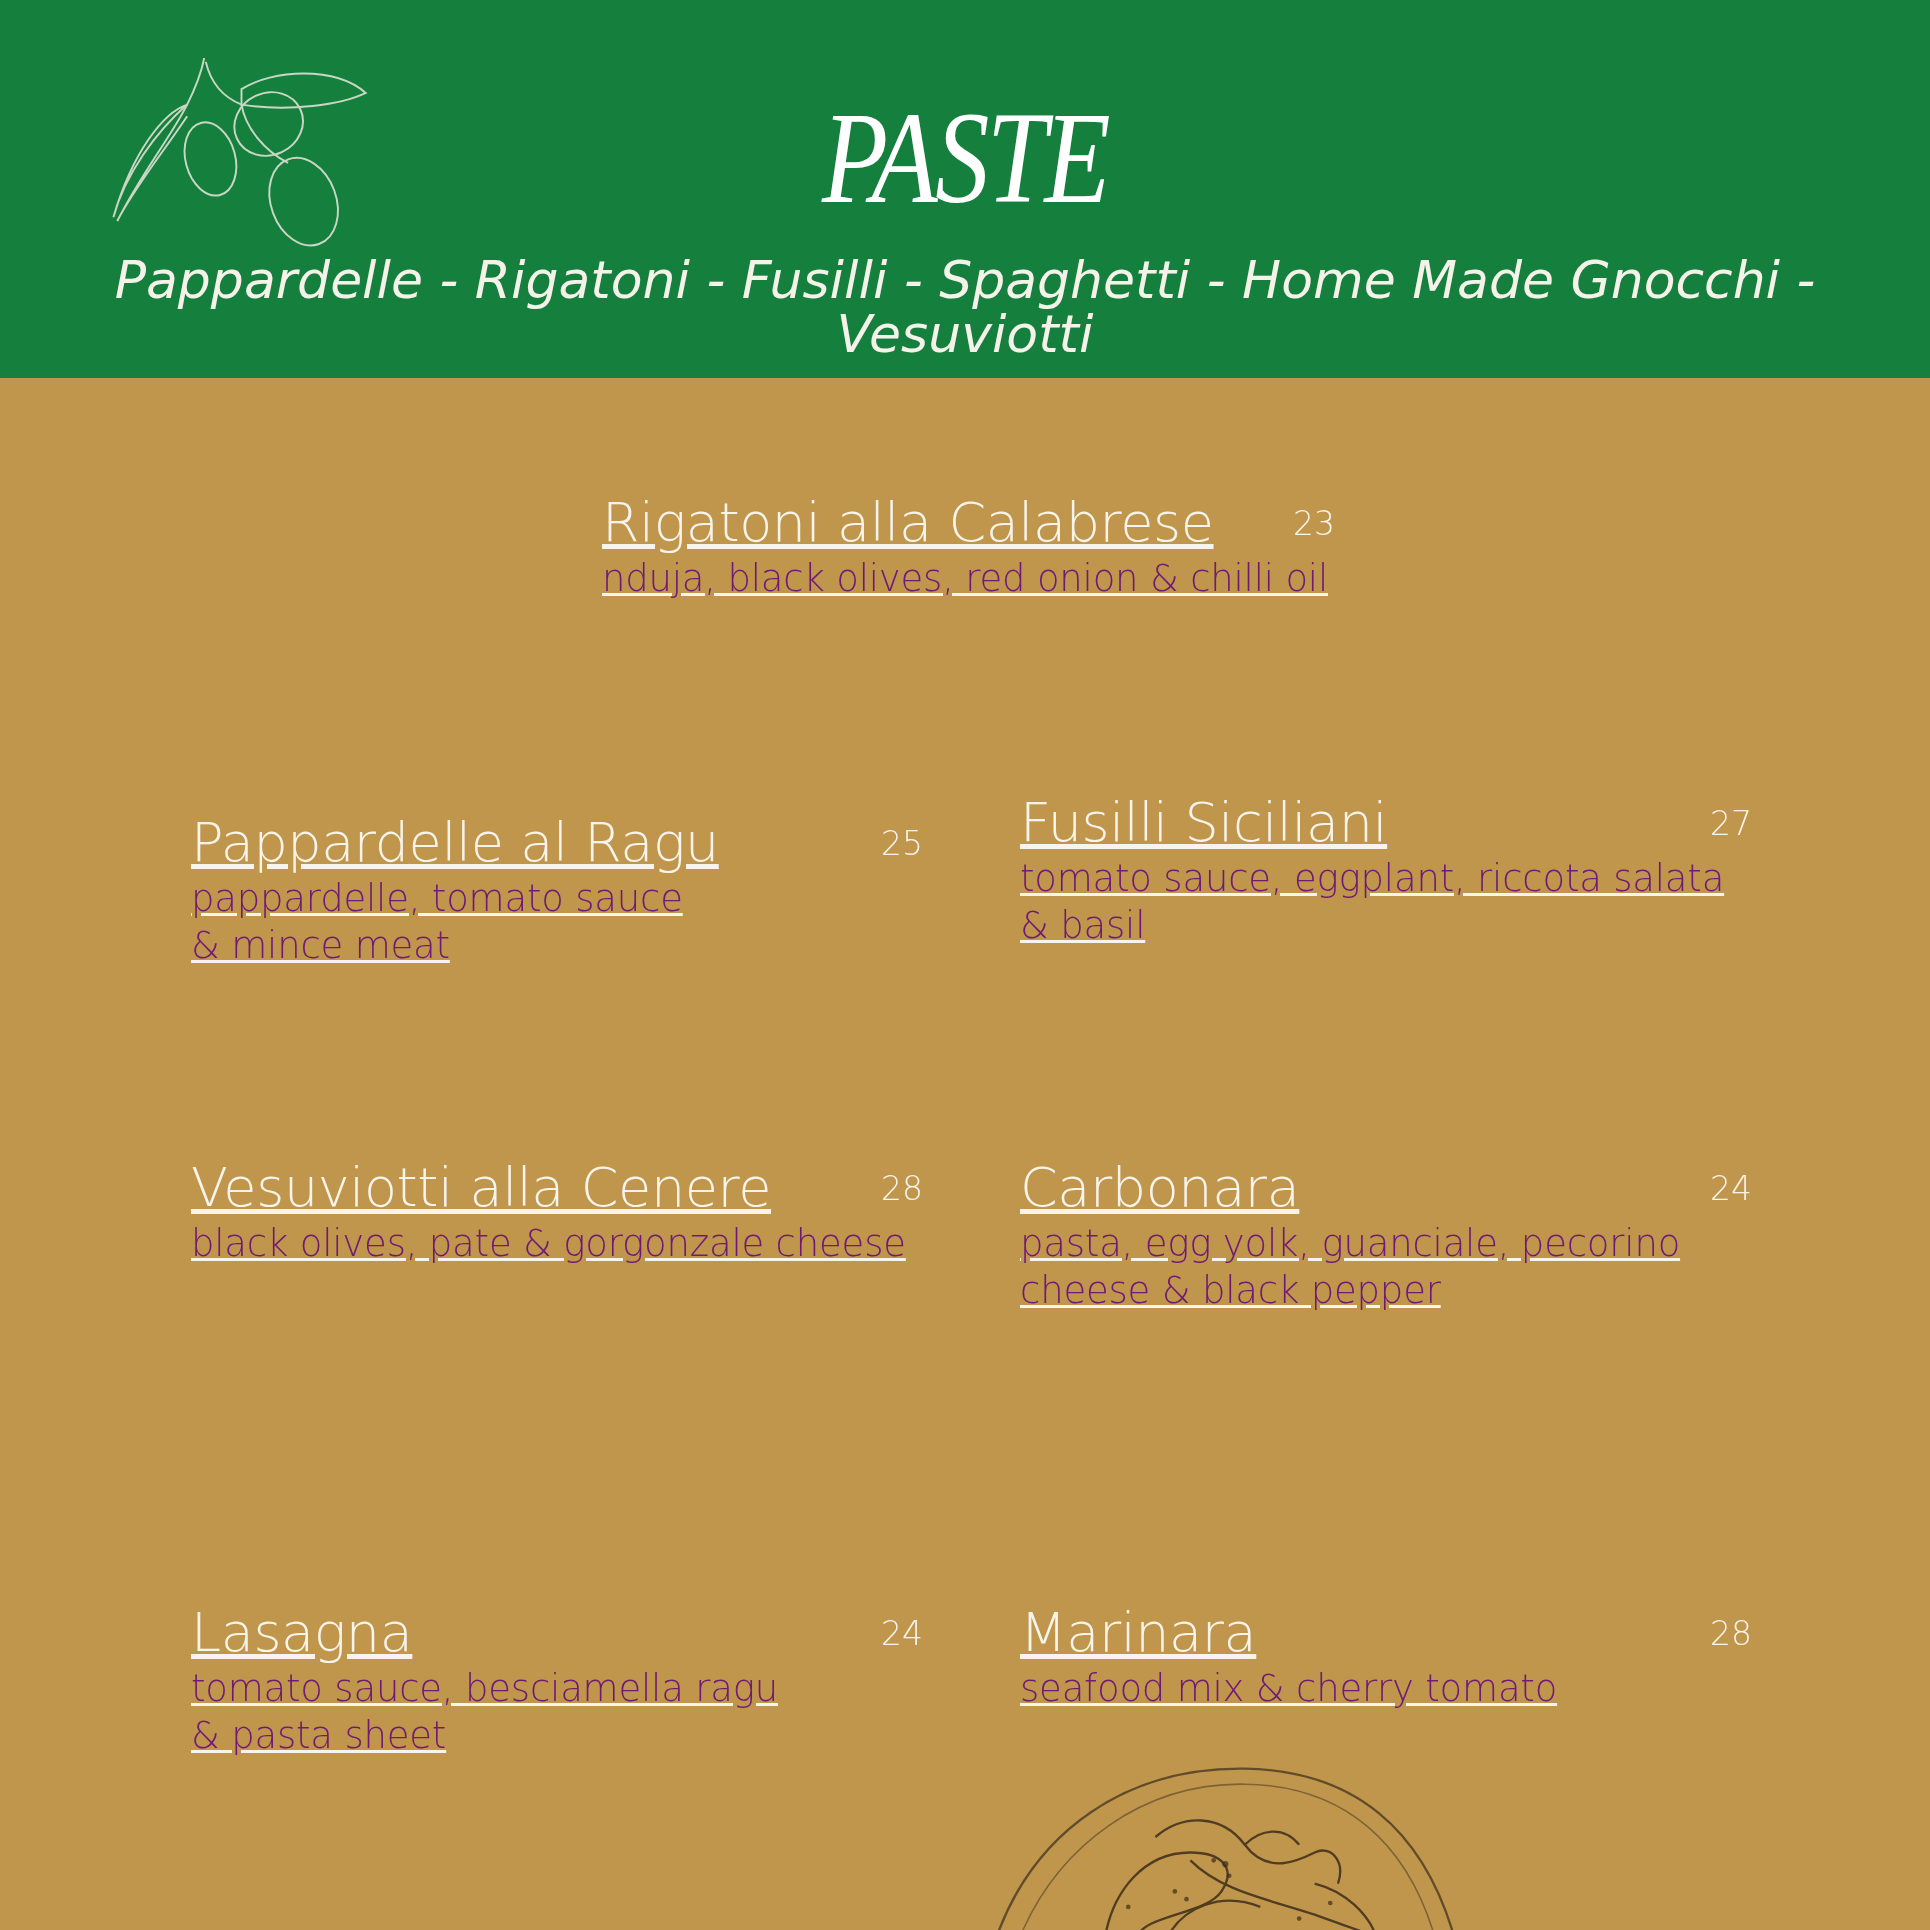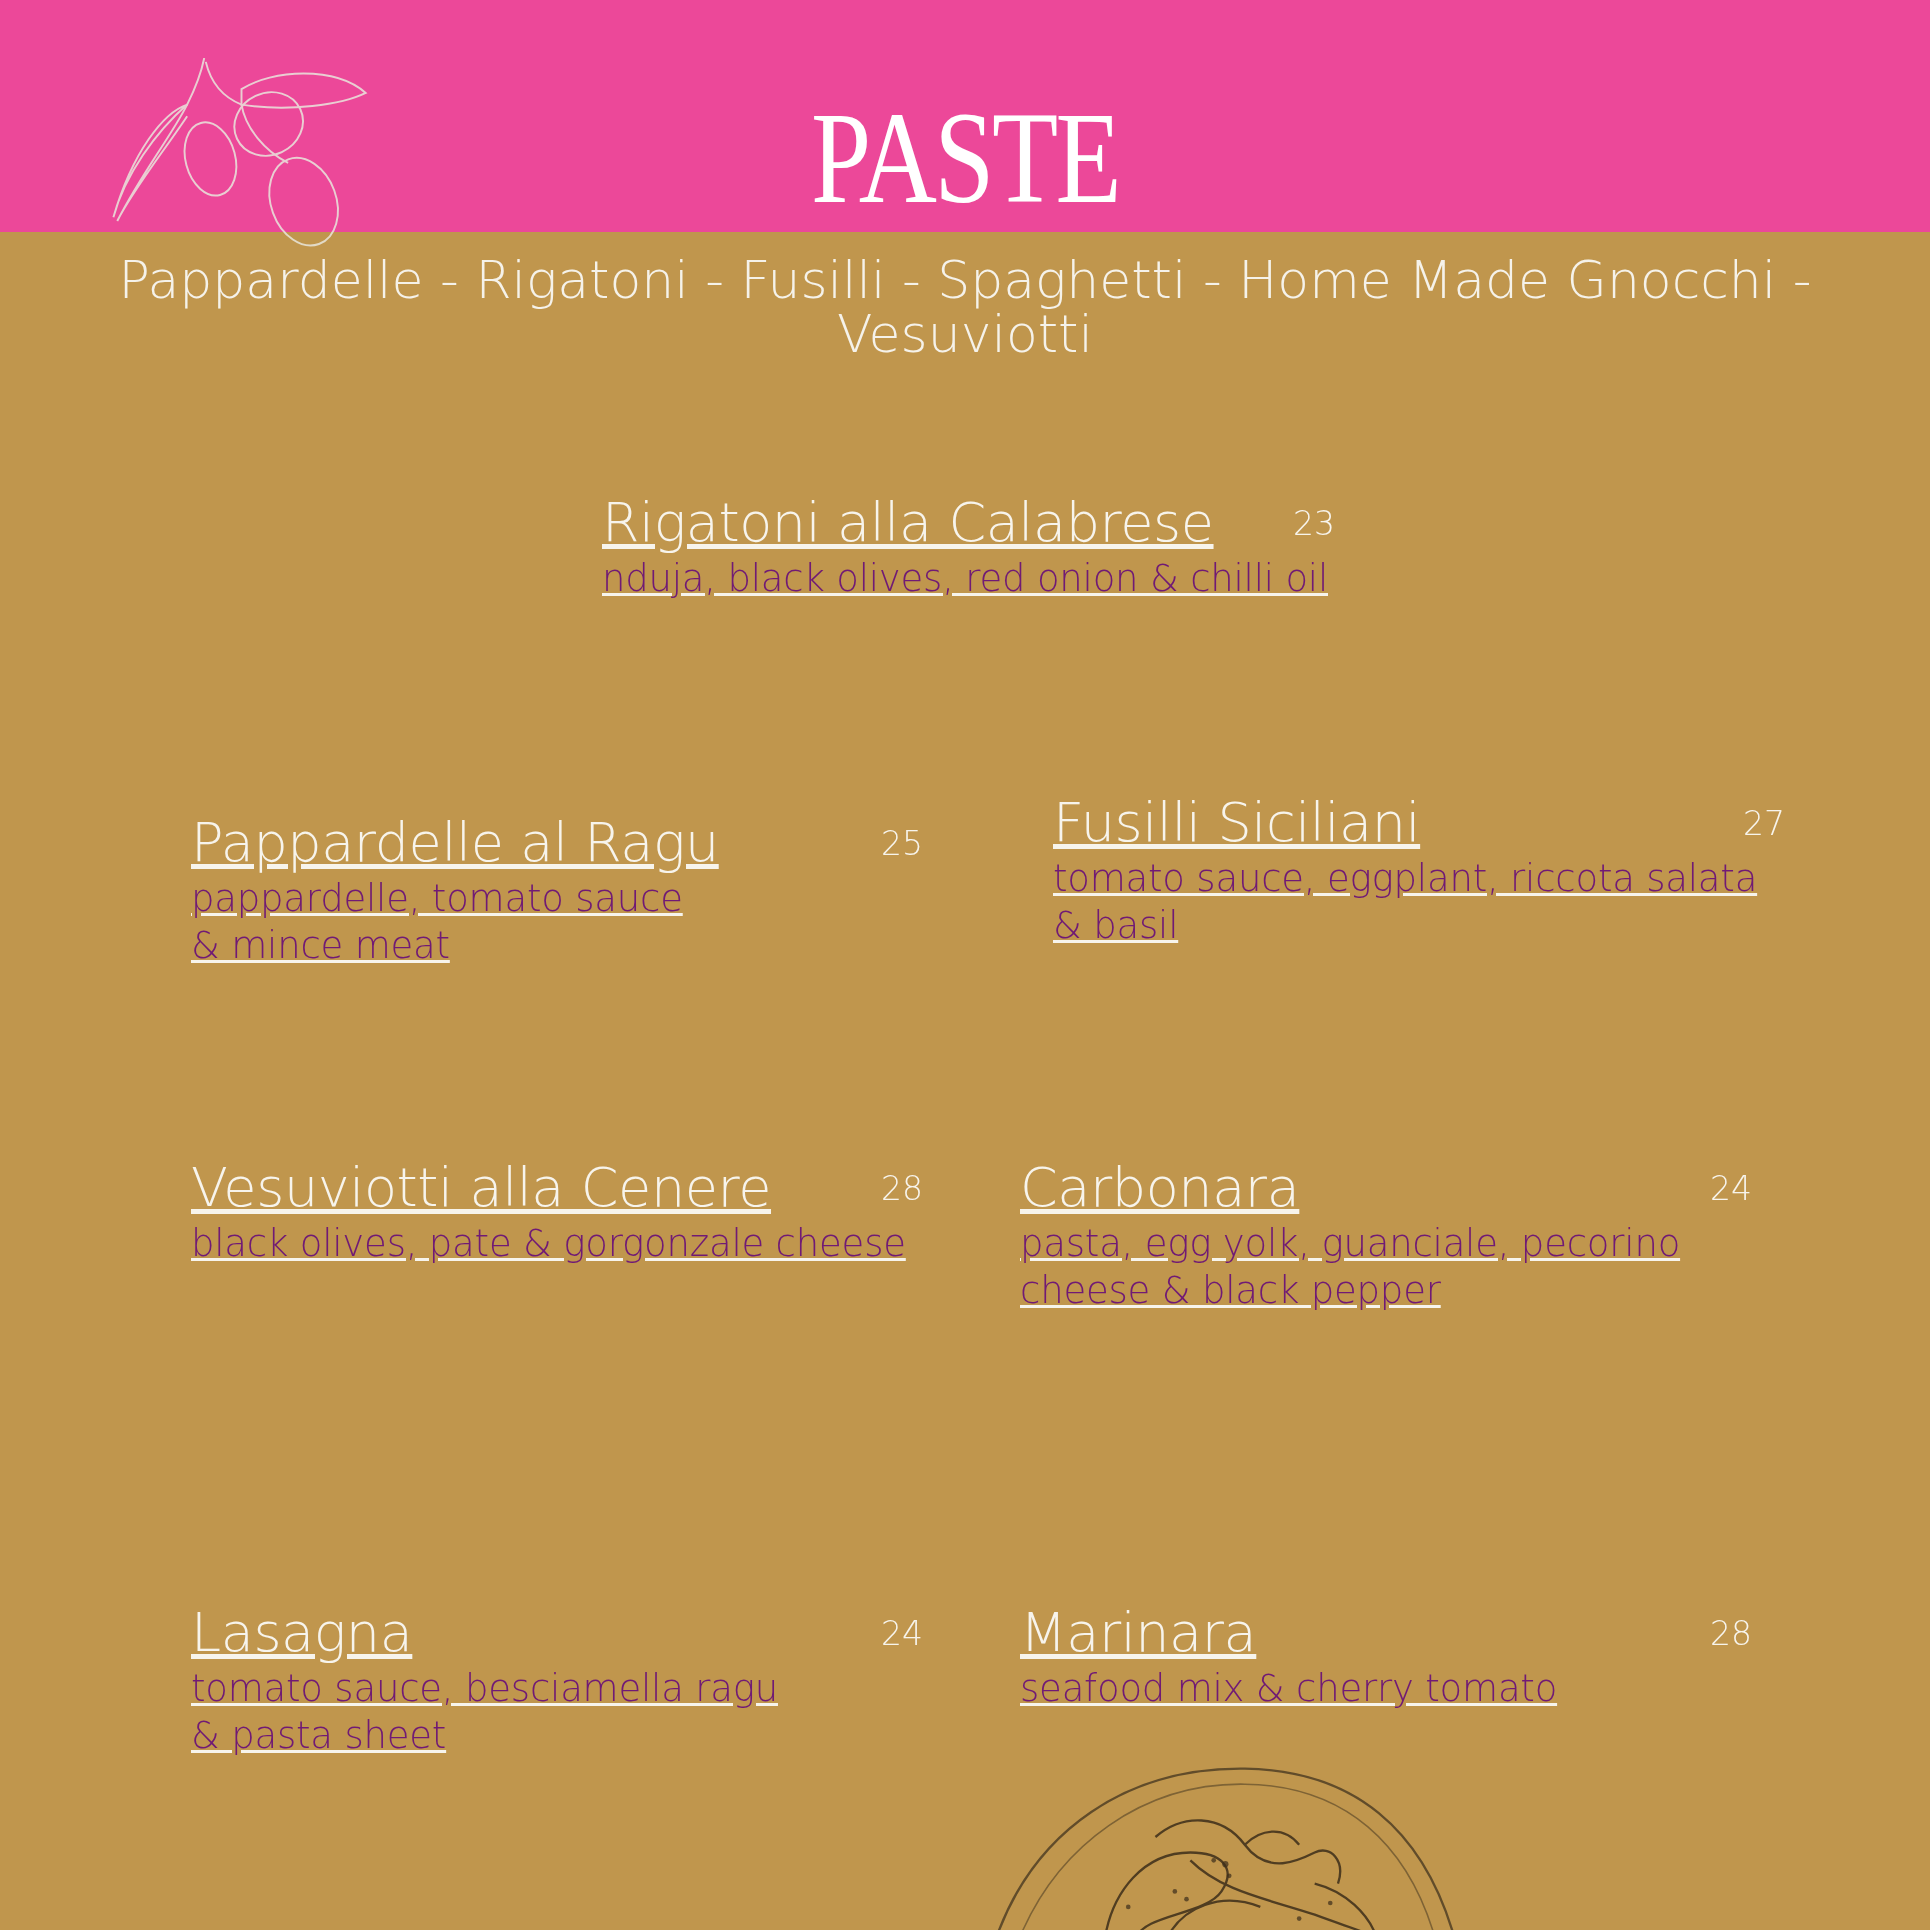--- a/index.html
+++ b/index.html
@@ -4,22 +4,23 @@
 <style>
   html, body { margin: 0; padding: 0; }
   body {
     width: 1930px; height: 1930px; overflow: hidden;
     background: #c0964d;
     font-family: "DejaVu Sans", "Liberation Sans", sans-serif;
     color: #f7f4ec;
     position: relative;
   }
   .header {
-    position: absolute; left: 0; top: 0; width: 1930px; height: 232px;
-    background: #ec4899;
+    position: absolute; left: 0; top: 0; width: 1930px; height: 378px;
+    background: #15803d;
+    font-style: italic;
   }
   .olive-art { position: absolute; left: 109px; top: 58px; width: 265px; height: 198px; }
   .title {
     position: absolute; left: 0; width: 1930px; top: 92px;
     text-align: center;
     font-family: "Liberation Serif", "DejaVu Serif", serif;
     font-size: 132px; line-height: 132px; font-weight: 400;
     letter-spacing: -3.1px; transform: scaleX(0.82); transform-origin: 965px 0;
     color: #ffffff;
   }
@@ -68,21 +69,21 @@
   <div class="desc">nduja, black olives, red onion &amp; chilli oil</div>
 </div>
 
 <div class="dish" style="left:191px; top:790px; width:732px;margin-top:20px;">
   <div class="name">Pappardelle al Ragu</div>
   <div class="price" style="left:690px;">25</div>
   <div class="desc">pappardelle, tomato sauce
 &amp; mince meat</div>
 </div>
 
-<div class="dish" style="left:1020px; top:790px; width:732px;margin-left:33px;">
+<div class="dish" style="left:1020px; top:790px; width:732px;">
   <div class="name">Fusilli Siciliani</div>
   <div class="price" style="left:690px;">27</div>
   <div class="desc">tomato sauce, eggplant, riccota salata
 &amp; basil</div>
 </div>
 
 <div class="dish" style="left:191px; top:1155px; width:732px;">
   <div class="name">Vesuviotti alla Cenere</div>
   <div class="price" style="left:690px;">28</div>
   <div class="desc">black olives, pate &amp; gorgonzale cheese</div>

